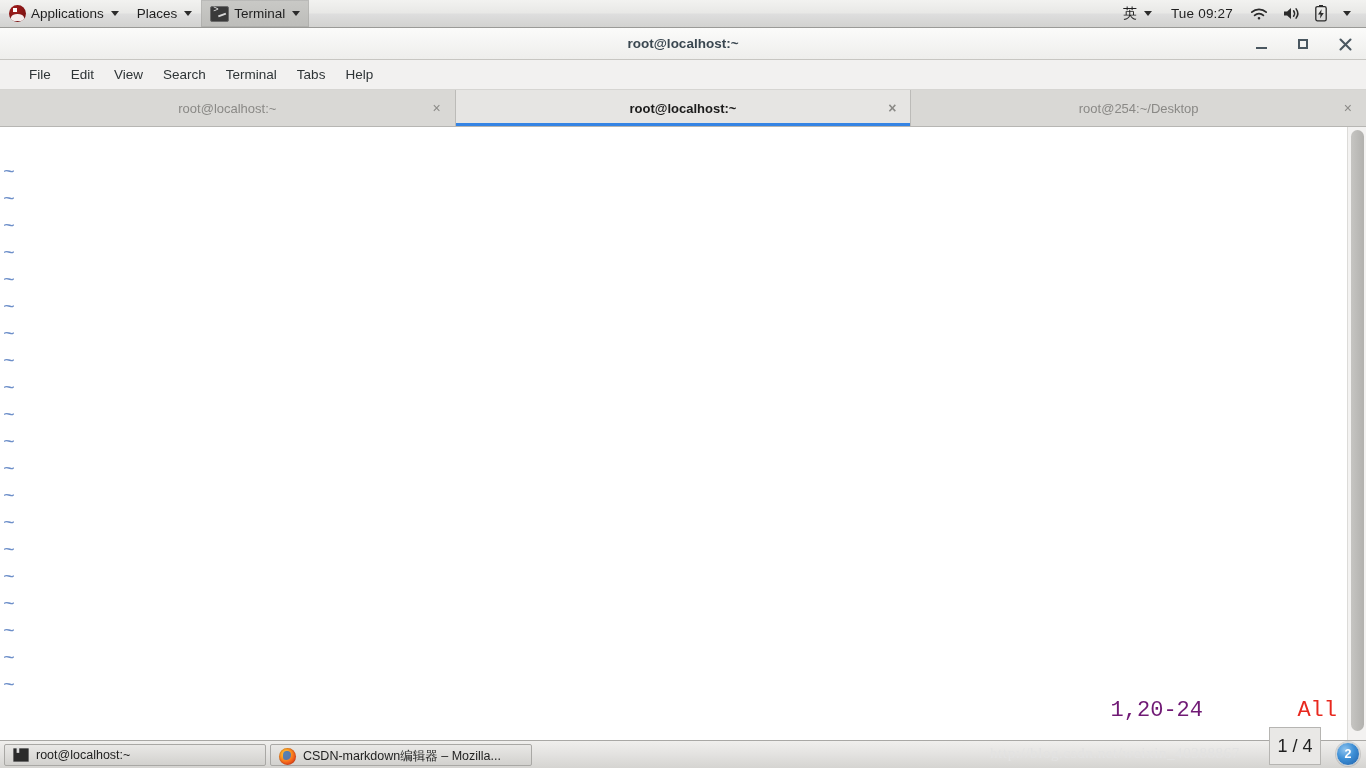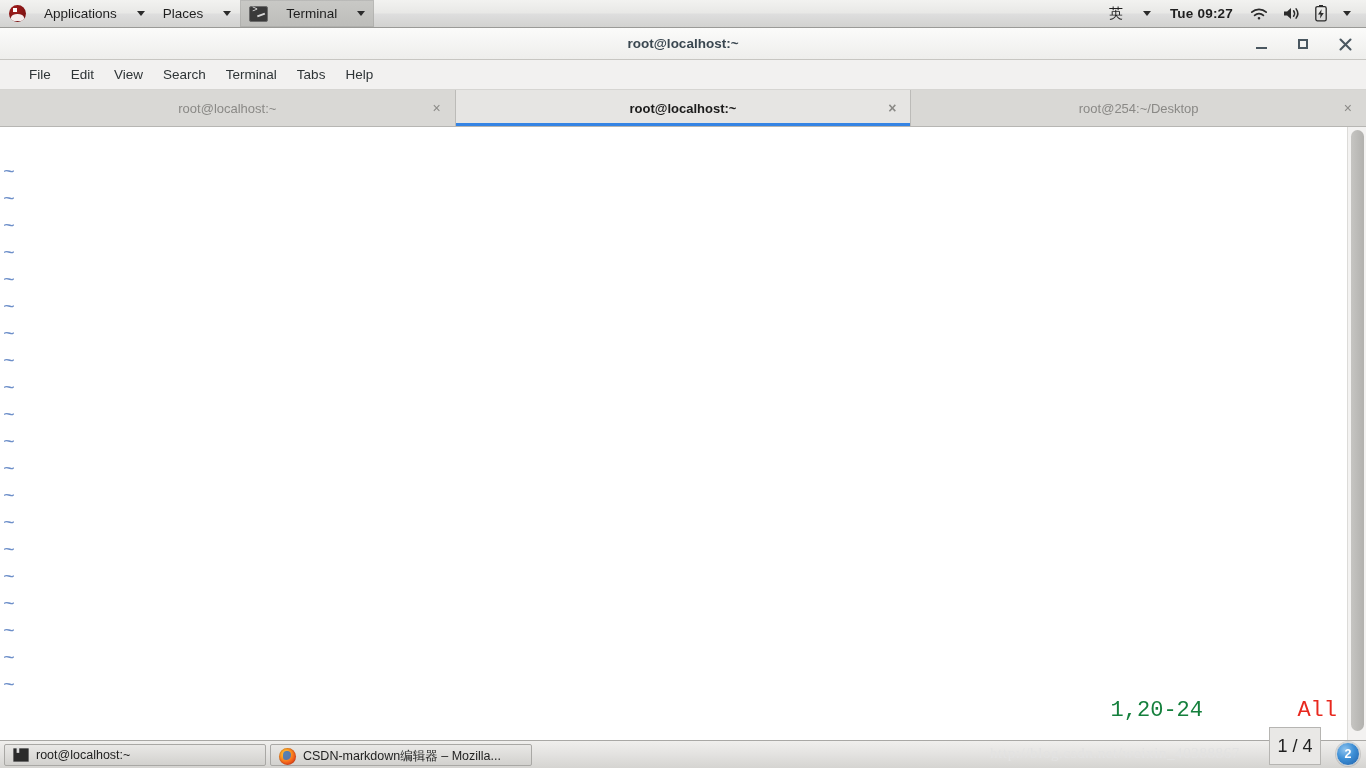--- a/index.html
+++ b/index.html
@@ -13,21 +13,21 @@
   
   .top-panel{
     position:absolute; left:0; top:0; width:1366px; height:28px;
     background:linear-gradient(to bottom,#f2f2f0 0%,#e8e8e6 48%,#dedede 52%,#d2d2d0 100%);
     border-bottom:1px solid #9a9a97;
     display:flex; align-items:center; font-size:13.5px; color:#1f1f1f;
   }
   .tp-left{ display:flex; align-items:center; height:100%; }
   .tp-right{ display:flex; align-items:center; height:100%; margin-left:auto; padding-right:8px; }
   .tp-item{
-    display:flex; align-items:center; gap:18px; height:100%;
+    display:flex; align-items:center; gap:5px; height:100%;
     padding:0 9px; cursor:default; white-space:nowrap;
   }
   .tp-item.active{
     background:linear-gradient(to bottom,#c9c9c6 0%,#bdbdba 100%);
     box-shadow:inset 0 0 0 1px rgba(0,0,0,.07);
   }
   .redhat-logo{
     width:17px;height:17px;border-radius:50%;
     background:radial-gradient(circle at 35% 30%,#fff 0%,#fff 14%,#9b1b1b 15%,#6d0f0f 100%);
     position:relative; overflow:hidden;
@@ -44,21 +44,21 @@
   }
   .term-mini-icon::before{
     content:">"; position:absolute; left:2px; top:-2px; color:#e6e6e6;
     font-family:"Liberation Mono","DejaVu Sans Mono",monospace; font-size:9px;
   }
   .term-mini-icon::after{
     content:""; position:absolute; left:7px; top:7px; width:8px; height:1.5px;
     background:#d6d6d6; transform:rotate(-20deg);
   }
   .ime-label{ font-size:14px; font-family:"DejaVu Sans",sans-serif; }
-  .clock{ font-size:13.5px; font-weight:bold; letter-spacing:.2px; padding:0 10px; }
+  .clock{ font-size:13.5px; font-weight:normal; letter-spacing:.2px; padding:0 10px; }
   .tp-icon{ padding:0 7px; display:flex;align-items:center; height:100%; }
   svg.ic{ display:block; }
 
   
   .window{
     position:absolute; left:0; top:28px; width:1366px; height:712px;
     background:#f6f5f4; display:flex; flex-direction:column;
   }
   .titlebar{
     height:32px; position:relative;
@@ -112,21 +112,21 @@
     box-shadow:inset 0 0 0 1.6px #e8281e;
   }
   .tildes{
     position:absolute; left:3px; top:32px; display:flex; flex-direction:column;
   }
   .tildes .tl{
     height:27px; line-height:27px; font-size:20px; color:#6d8fc9;
     font-family:"Liberation Mono","DejaVu Sans Mono",monospace;
   }
   .vim-status-pos{
-    position:absolute; right:163px; bottom:17px; font-size:22px; color:#15803d;
+    position:absolute; right:163px; bottom:17px; font-size:22px; color:#701a75;
     font-family:"Liberation Mono","DejaVu Sans Mono",monospace; white-space:pre;
   }
   .vim-status-all{
     position:absolute; right:29px; bottom:17px; font-size:22px; color:#e8281e;
     font-family:"Liberation Mono","DejaVu Sans Mono",monospace; white-space:pre;
   }
   .scrollbar{
     position:absolute; right:0; top:0; width:19px; height:100%;
     background:#f3f2f1; border-left:1px solid #dcdbd8;
   }

